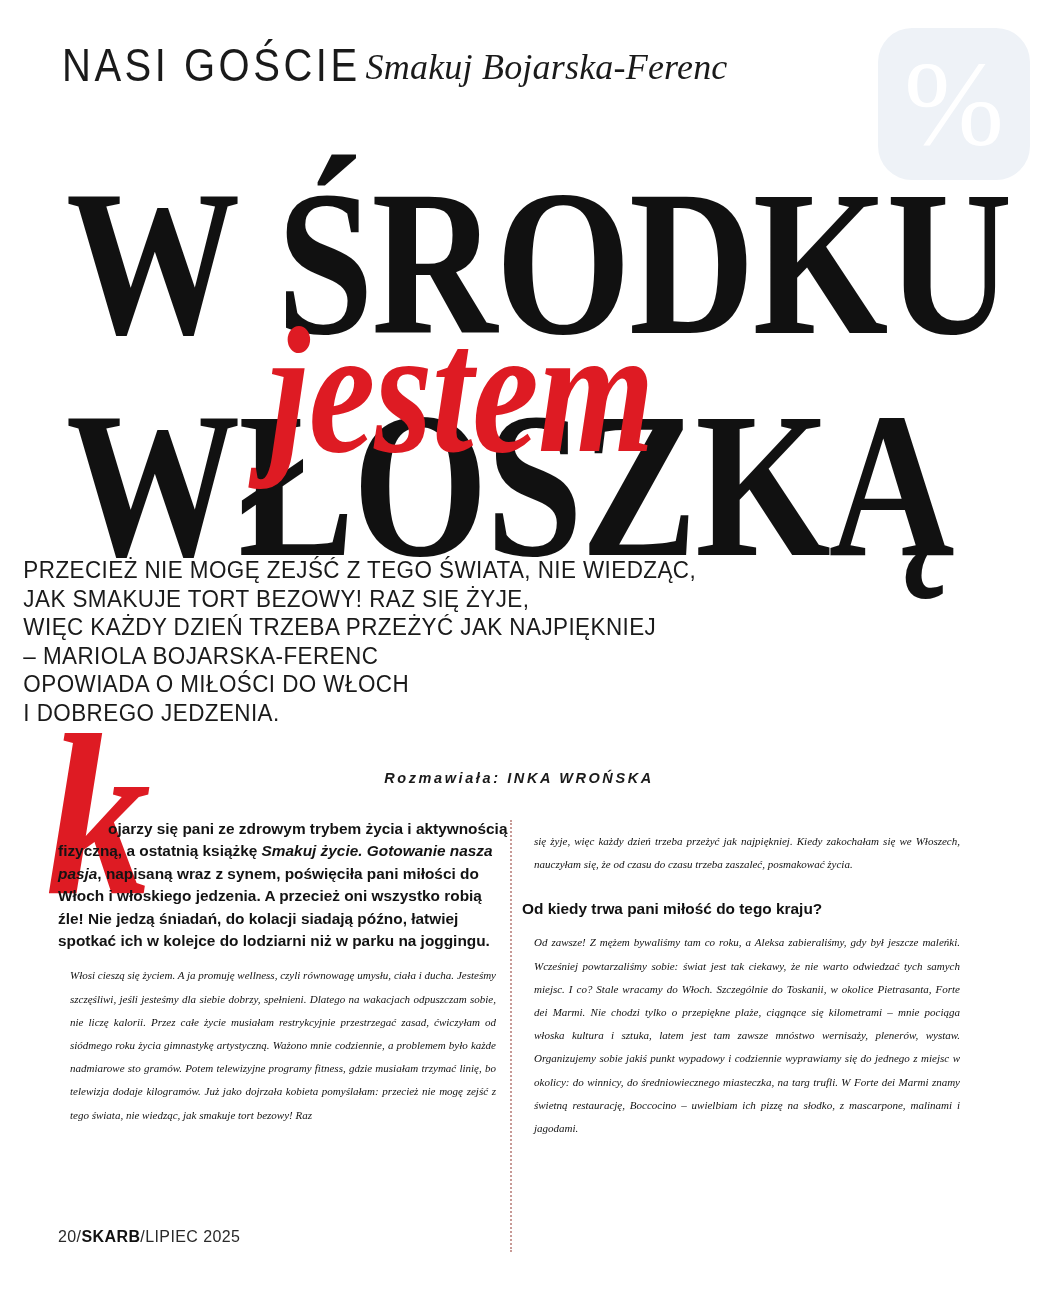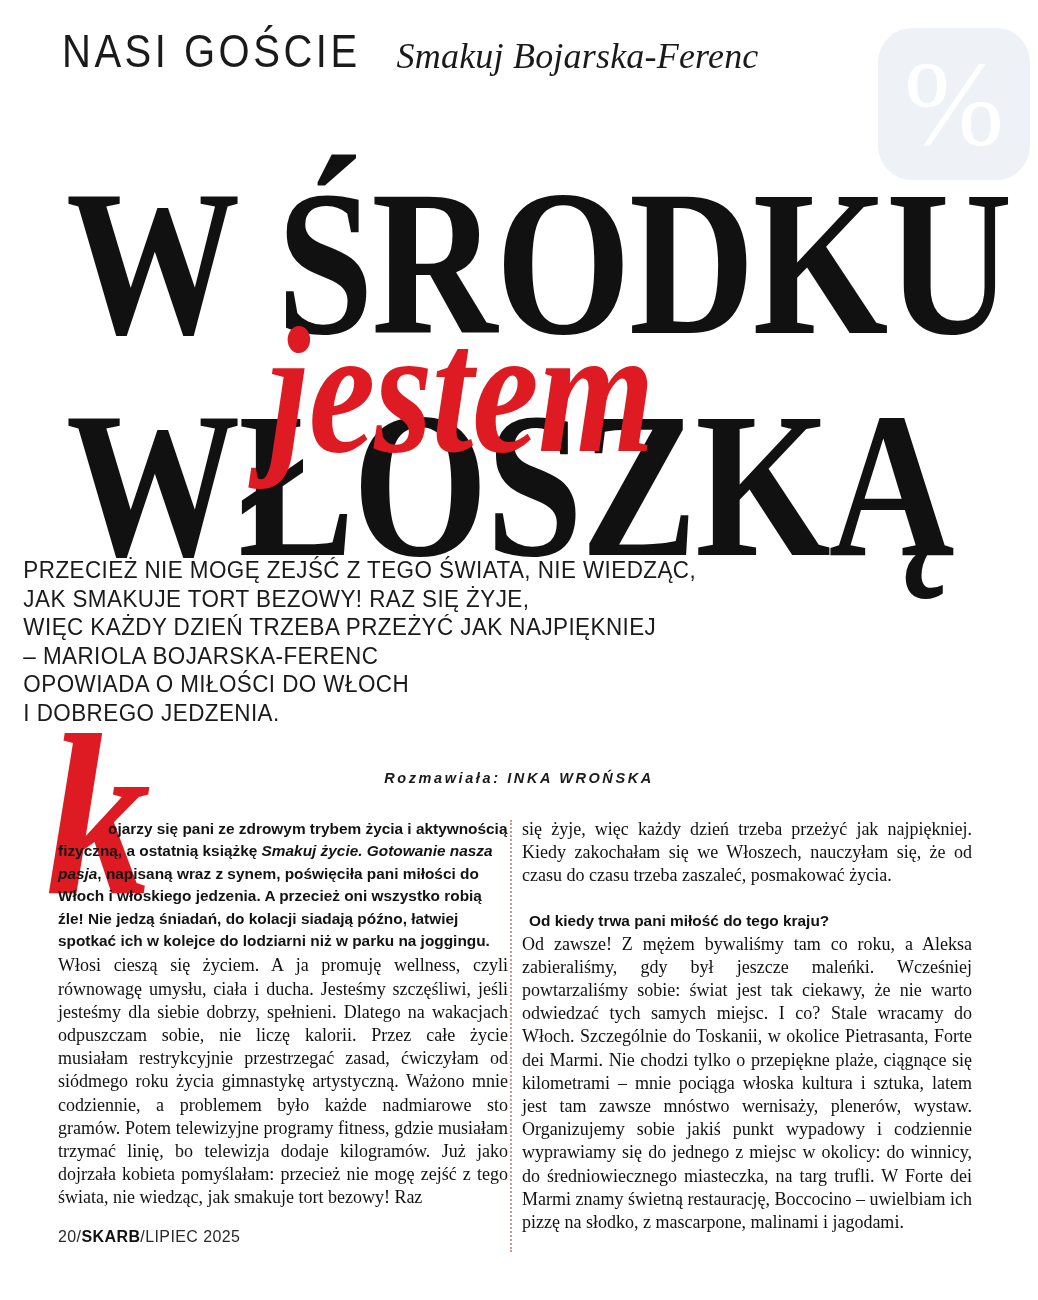--- a/index.html
+++ b/index.html
@@ -25,22 +25,22 @@
   }
   .watermark span{
     font-family:"Liberation Serif", serif;
     font-size:120px;line-height:1;
     color:#ffffff;
     font-weight:400;
   }
 
   
   .kicker{
-    position:absolute;left:62px;top:32px;z-index:5;
-    display:flex;align-items:flex-end;gap:36px;white-space:nowrap;
+    position:absolute;left:62px;top:46px;z-index:5;
+    display:flex;align-items:flex-start;gap:5px;white-space:nowrap;
   }
   .kicker-main{
     font-family:"Liberation Sans", sans-serif;
     font-size:40px;
     font-weight:300;
     letter-spacing:3.5px;
     color:#1a1a1a;
     transform:scaleY(1.14);
     transform-origin:bottom left;
   }
@@ -156,31 +156,32 @@
     font-size:15.4px;
     line-height:22.4px;
     font-weight:700;
     color:#131313;
     text-align:left;
   }
   .lead em{font-style:italic;}
   .lead .indent{padding-left:50px;}
 
   .body-p{
-    margin:0;
-    font-family:"Liberation Serif", serif;
-    font-size:18px;
+    margin:12px;
+    font-family:"Liberation Serif", serif;
+    font-size:11px;
     line-height:23.2px;
     color:#111111;
     text-align:justify;
     text-justify:inter-word;
     hyphens:none;
+    font-style:italic;
   }
   .q{
-    margin:22px 0 2px 7px;
+    margin:22px 0 2px 0;
     font-family:"Liberation Sans", sans-serif;
     font-size:15.4px;
     line-height:21px;
     font-weight:700;
     color:#111111;
     text-align:left;
   }
 
   
   .footer{

